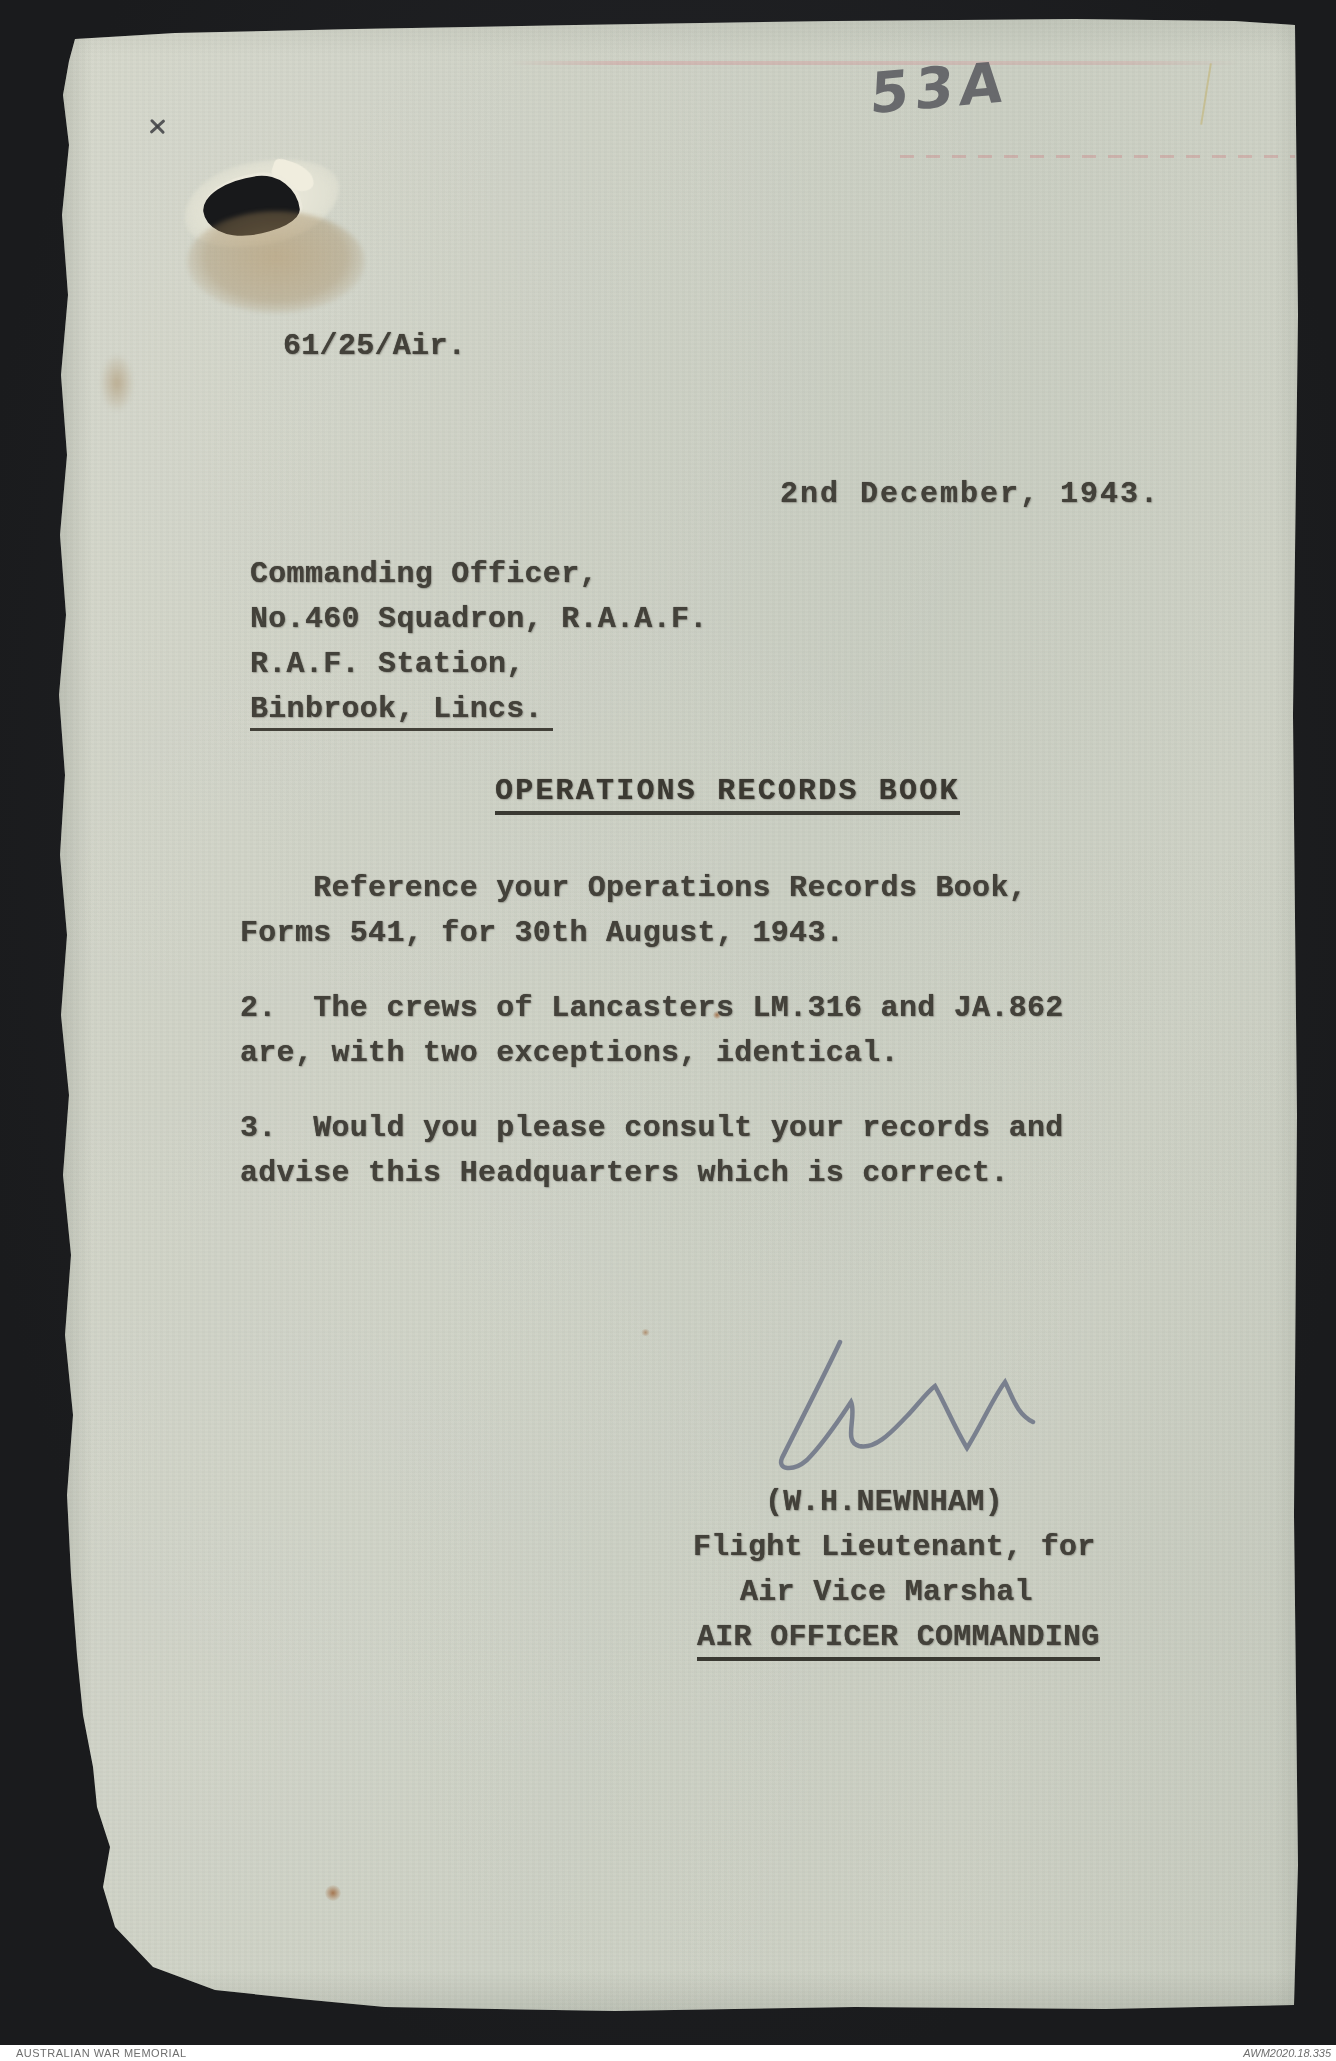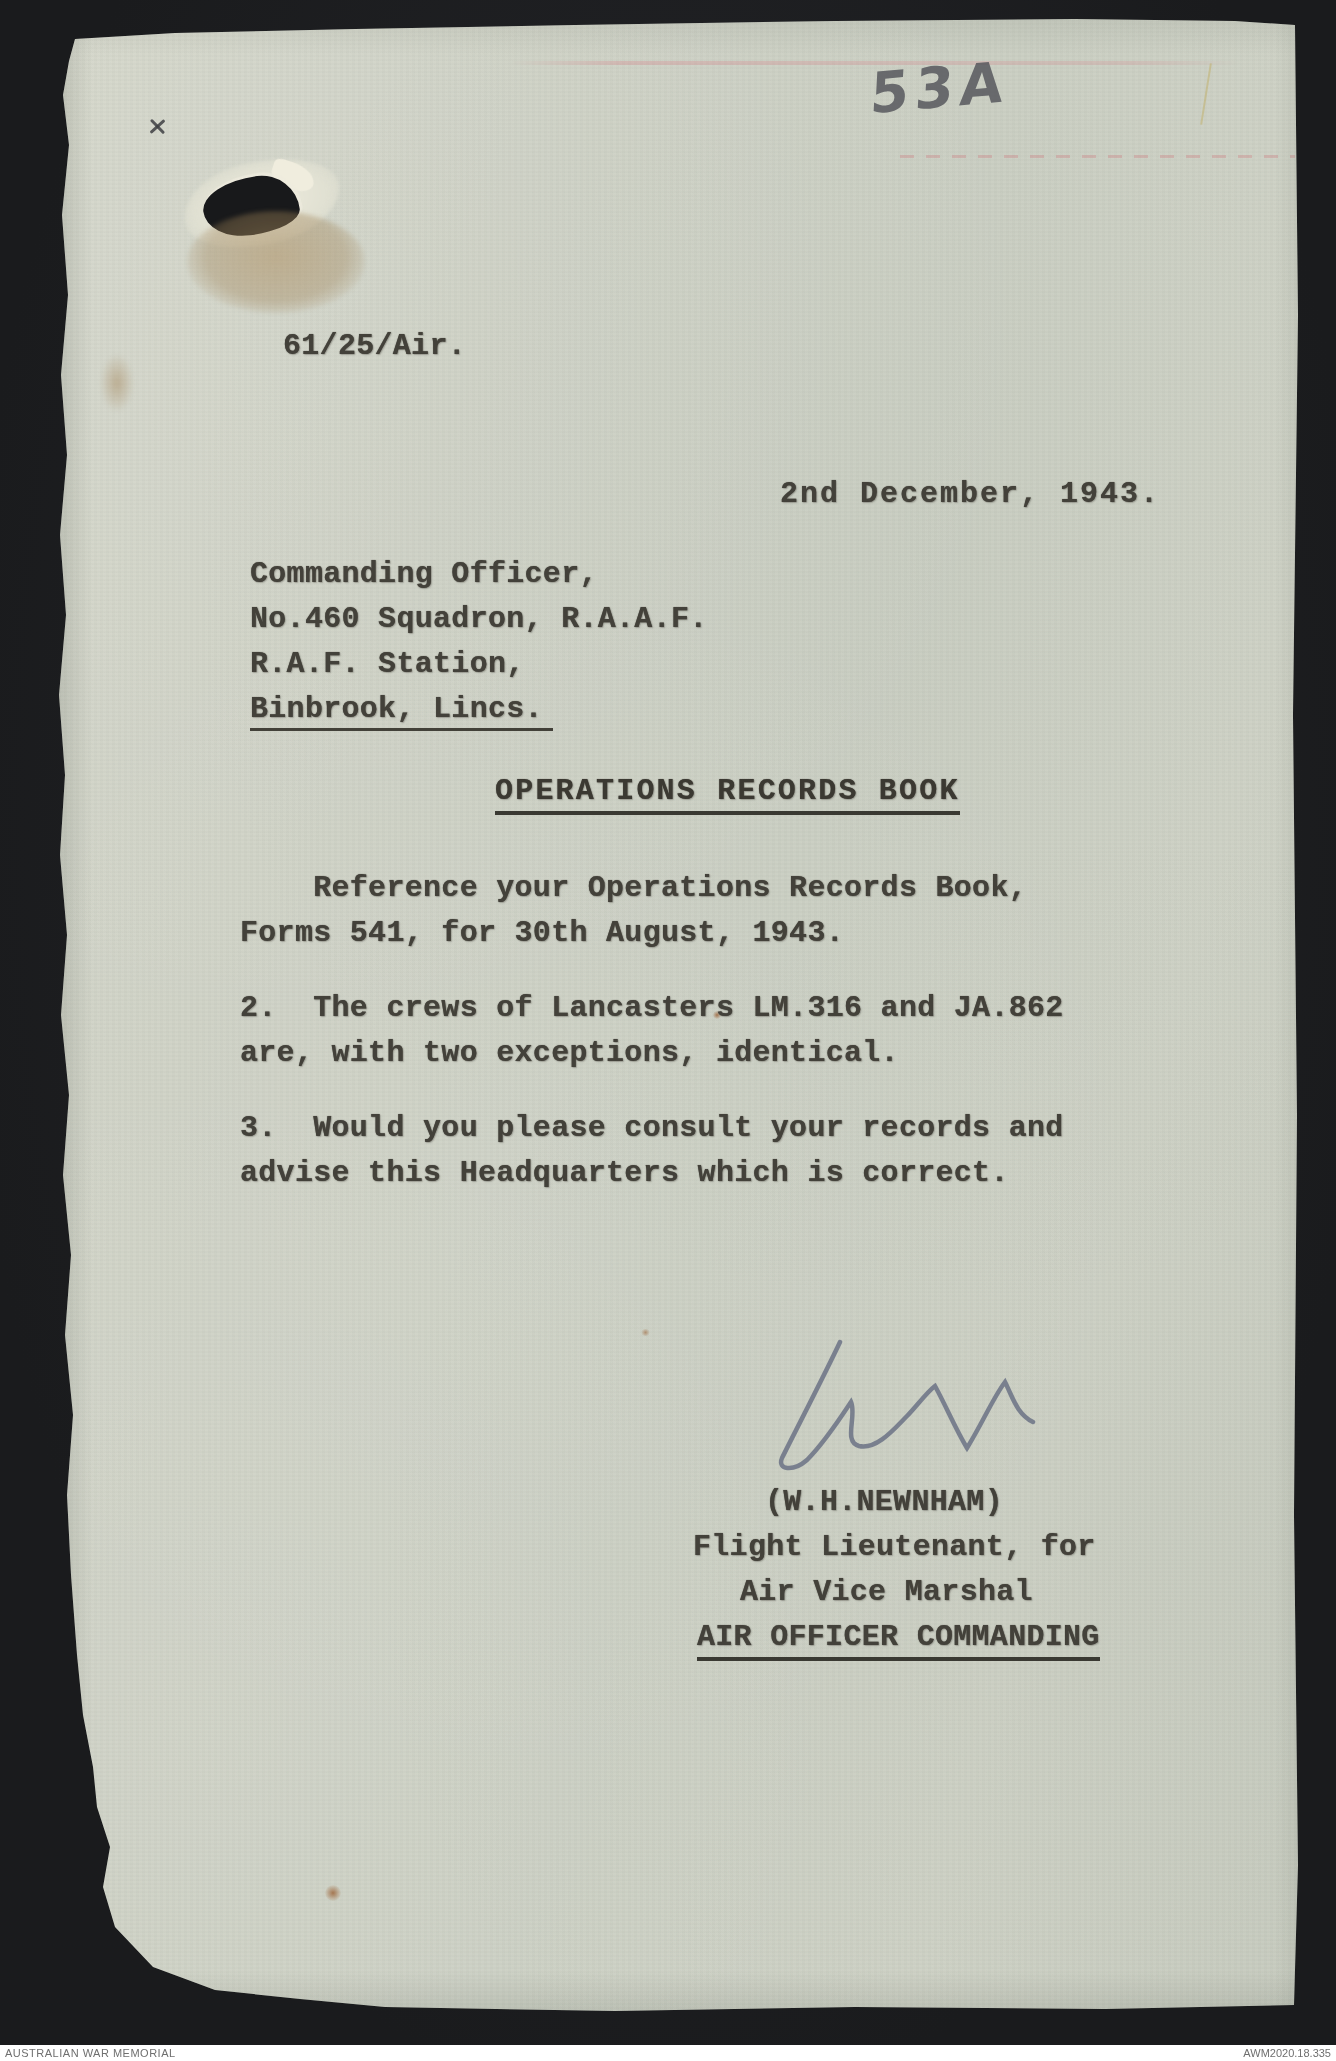--- a/index.html
+++ b/index.html
@@ -122,22 +122,22 @@
     background: rgba(190,170,90,.45); transform: rotate(9deg); filter: blur(.4px);
   }
 
   
   .footer {
     position:absolute; left:0; bottom:0; width:1336px; height:16px;
     background:#ffffff;
     font-family:"Liberation Sans", sans-serif; font-size:11px; line-height:16px;
     color:#6f6f6f;
   }
-  .footer .left  { position:absolute; left:5px;  top:0; letter-spacing:.5px; }
-  .footer .right { position:absolute; right:5px; top:0; }
+  .footer .left  { position:absolute; left:16px;  top:0; letter-spacing:.5px; }
+  .footer .right { position:absolute; right:5px; top:0;font-style:italic; }
 </style>
 </head>
 <body>
 
 <div class="paper">
 
   <div class="patch"></div>
   <div class="flap"></div>
   <div class="hole"></div>
   <div class="stain-big"></div>

